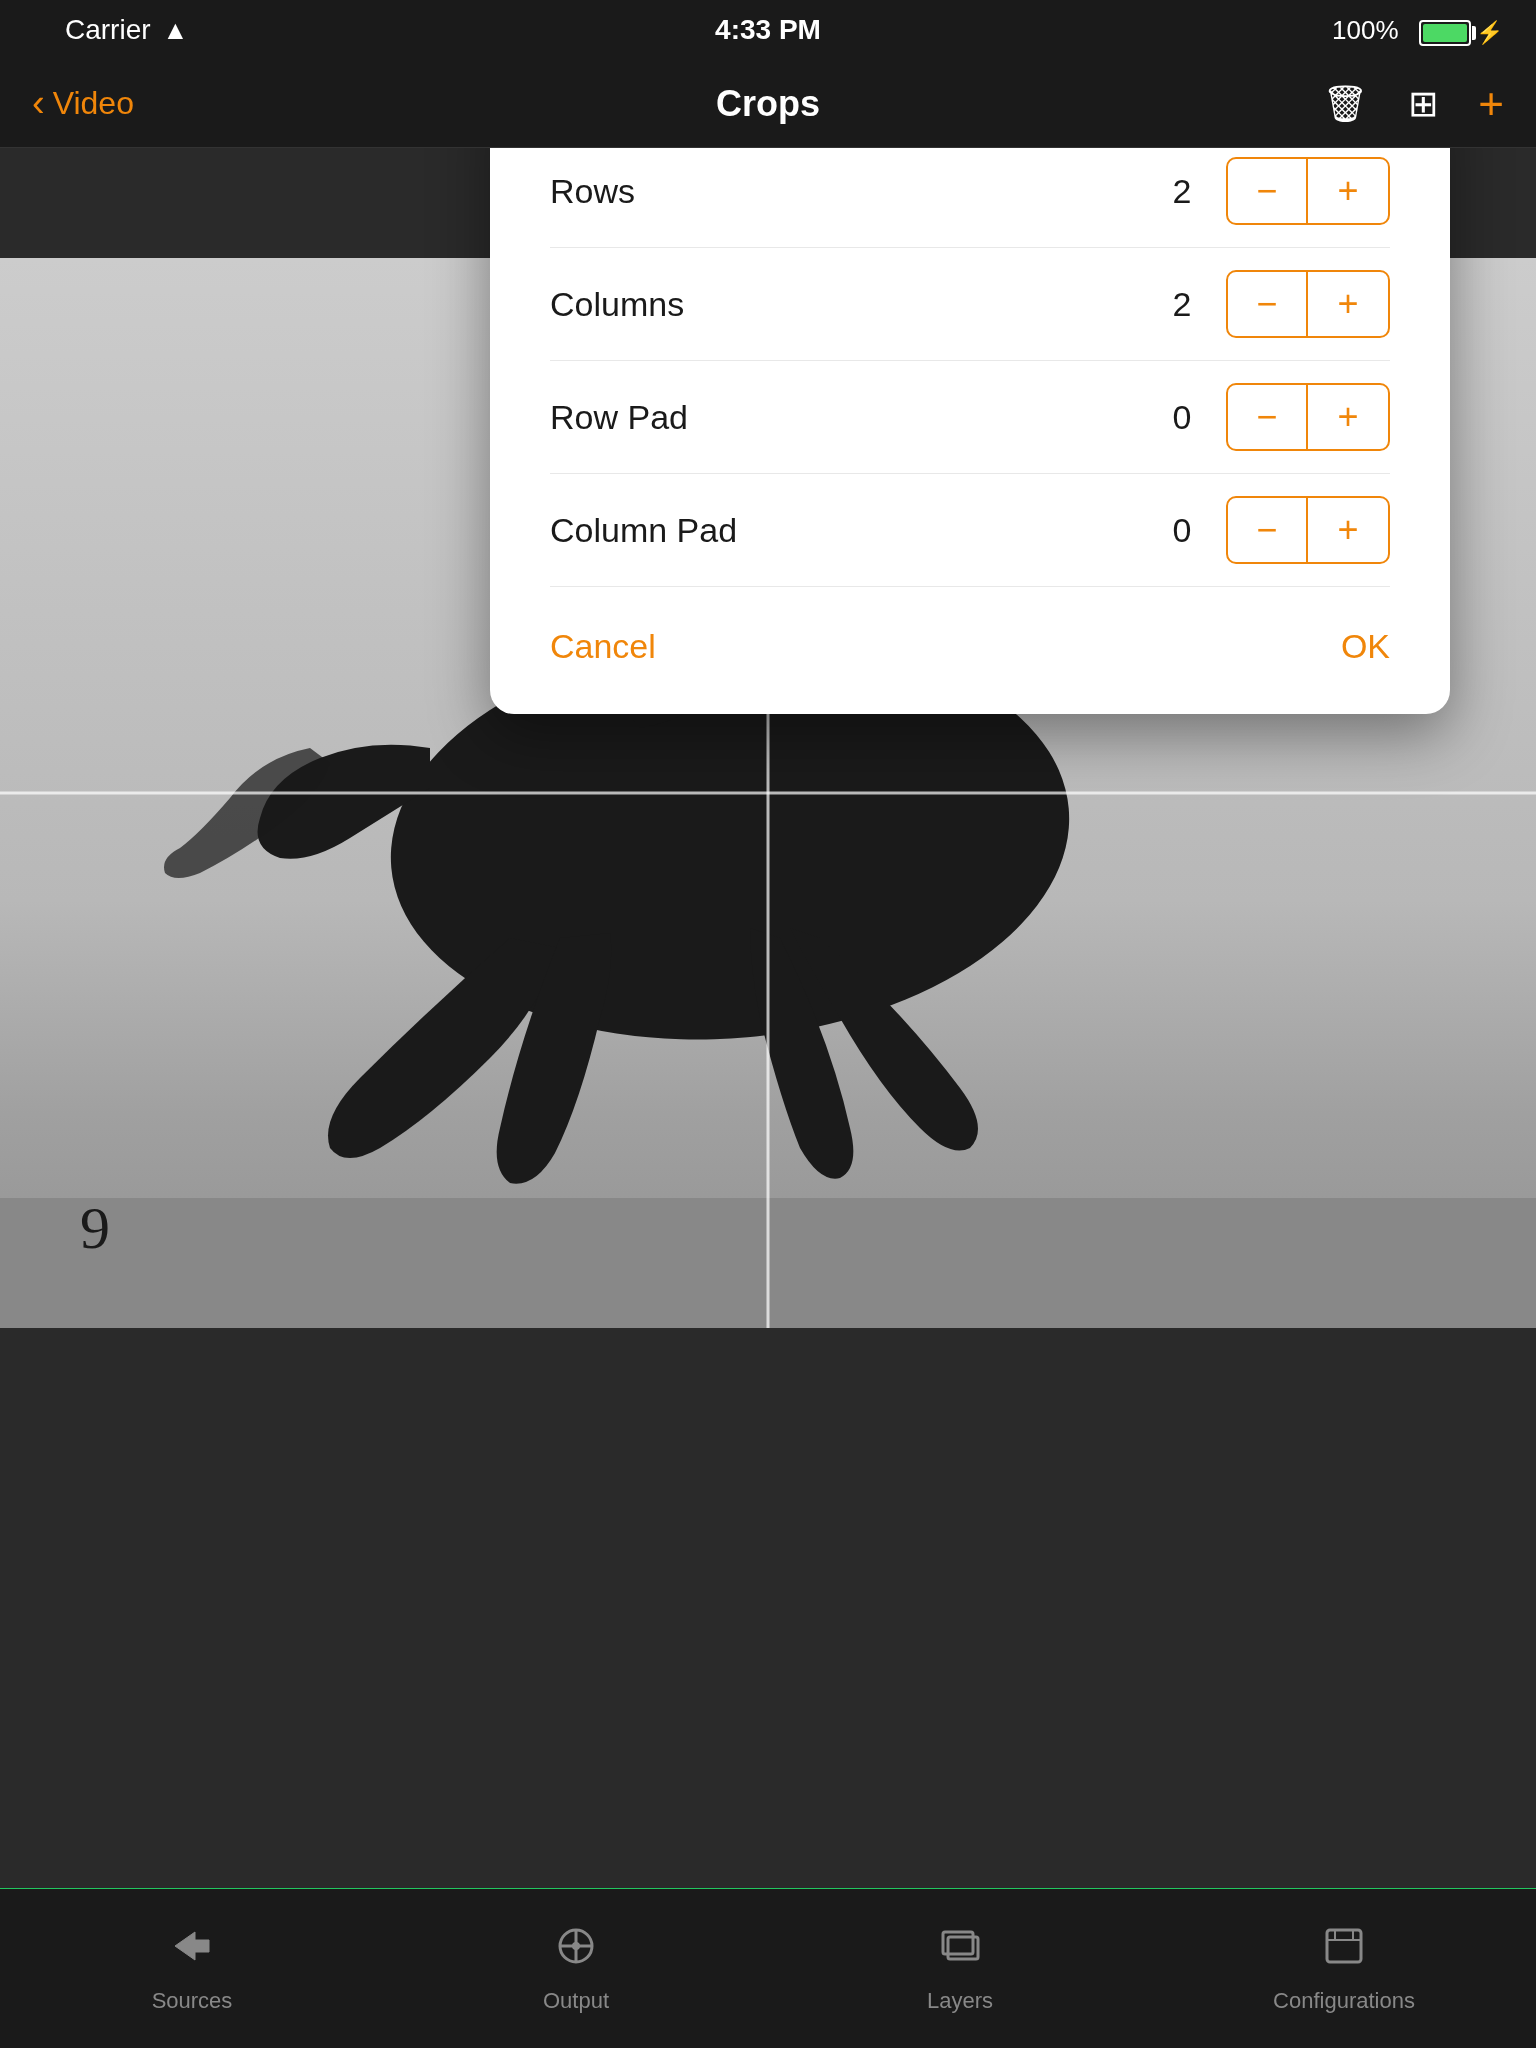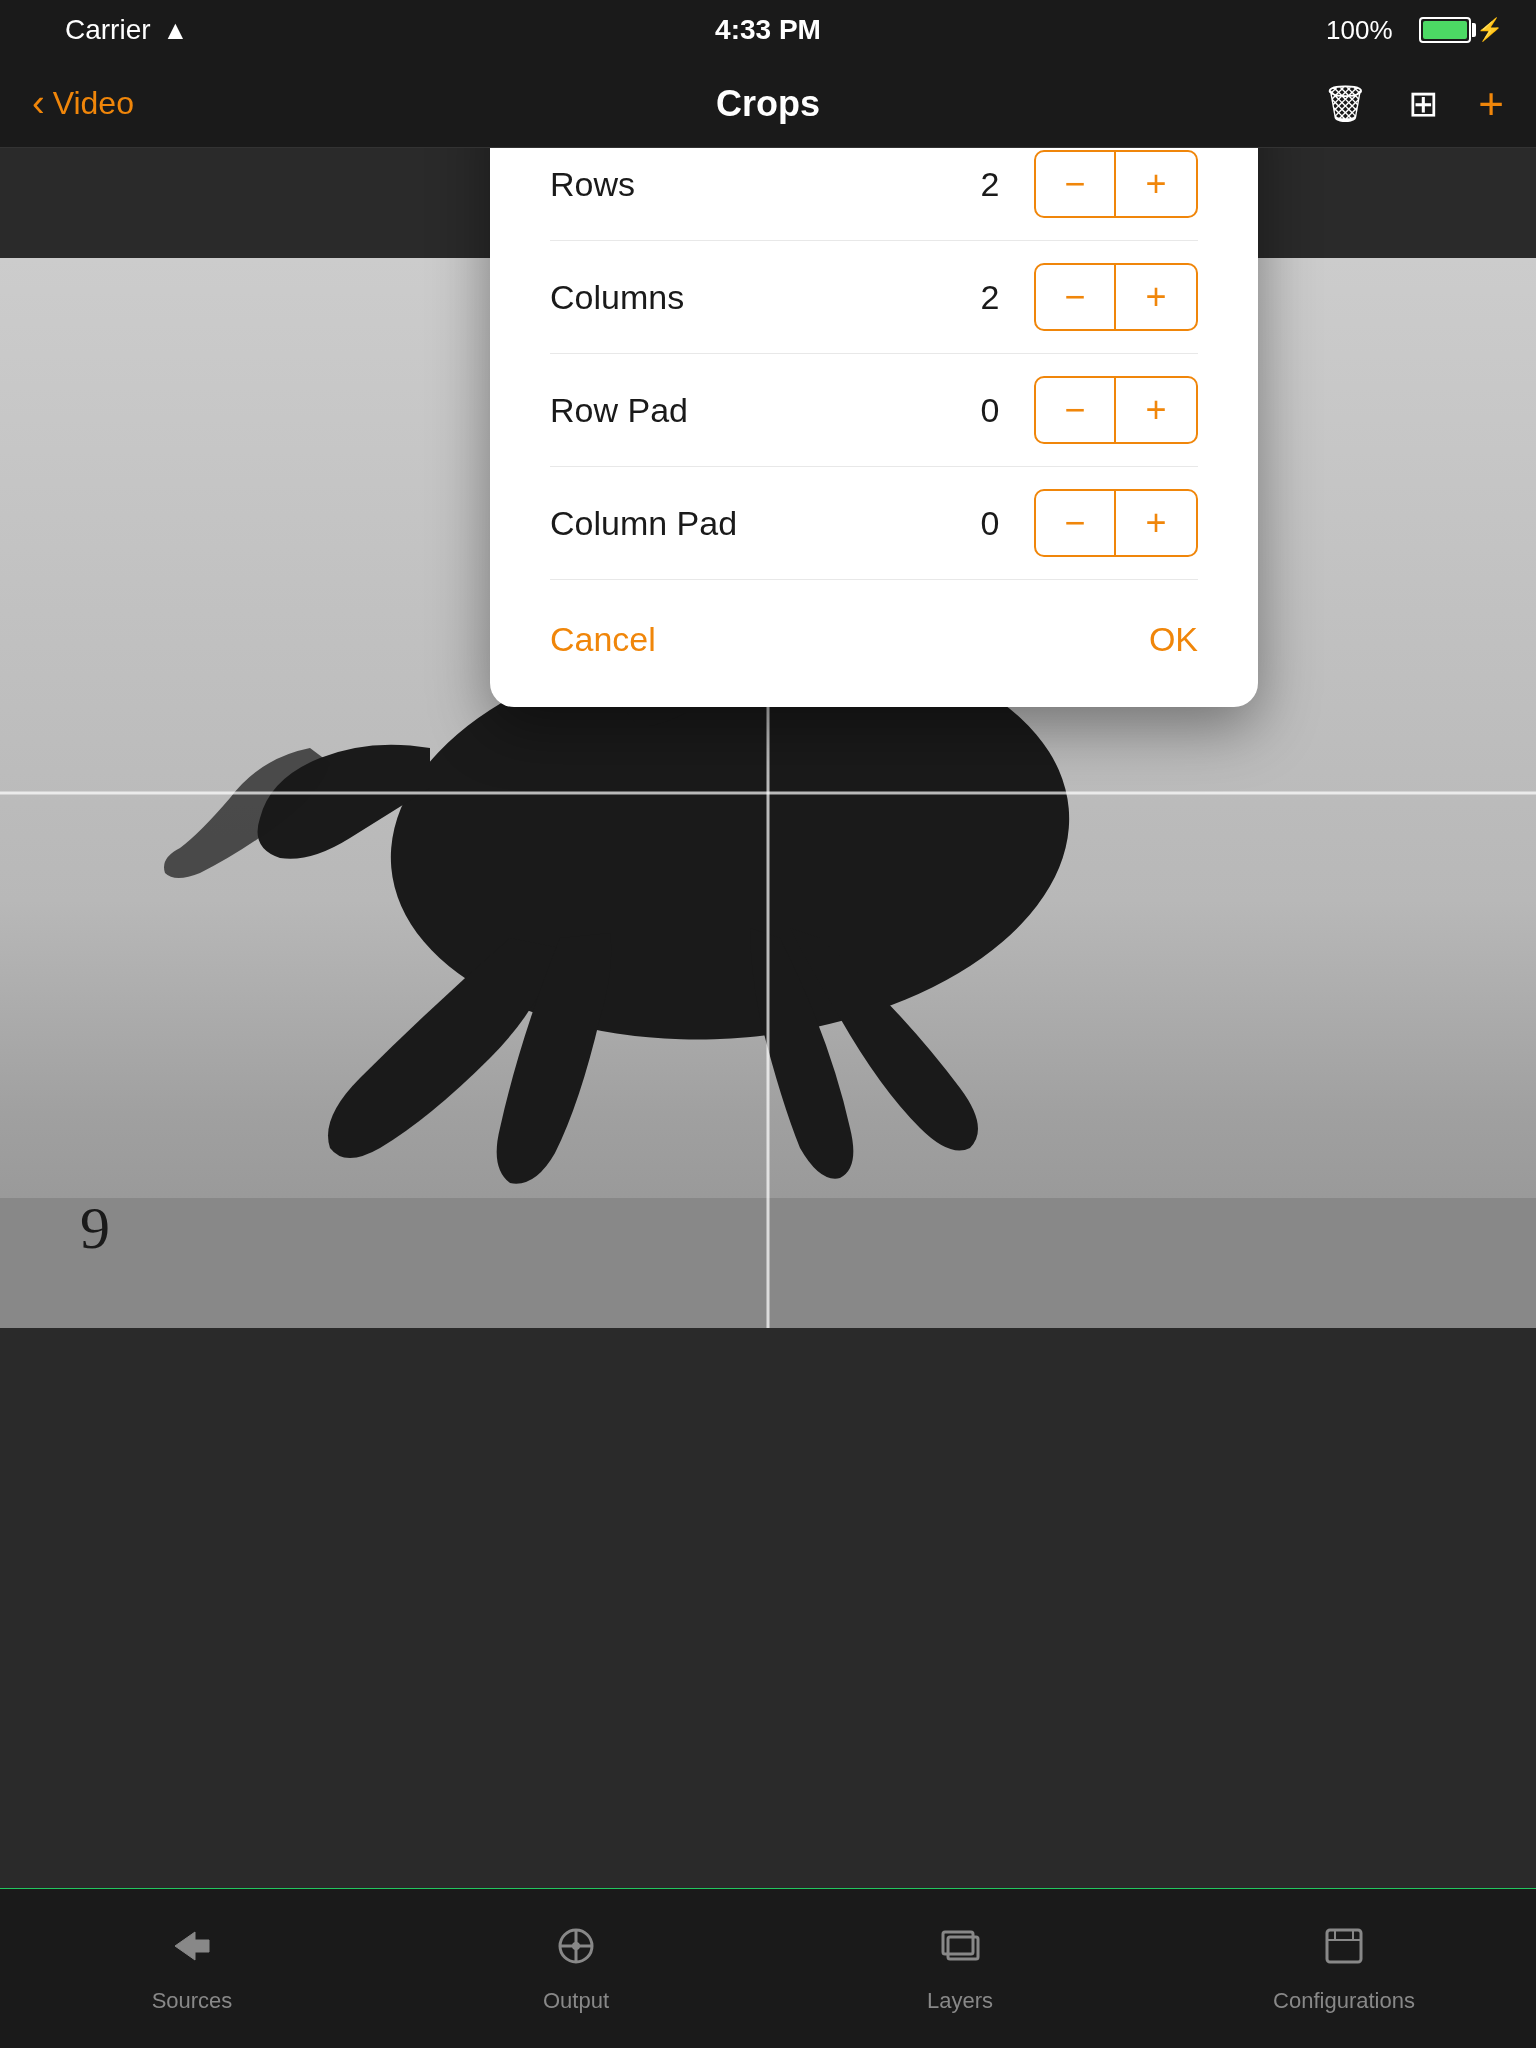--- a/index.html
+++ b/index.html
@@ -43,22 +43,22 @@
     .status-time {
       color: white;
       font-size: 28px;
       font-weight: 600;
       position: absolute;
       left: 50%;
       transform: translateX(-50%);
     }
     .status-right {
       display: flex;
-      align-items: center;
-      gap: 26px;
+      align-items: flex-end;
+      gap: 20px;
       color: white;
       font-size: 26px;
     }
     .battery-container {
       display: flex;
       align-items: center;
       gap: 6px;
     }
     .battery-icon {
       width: 52px;
@@ -191,23 +191,23 @@
       top: 0;
       left: 0;
       right: 0;
       bottom: 0;
       z-index: 50;
     }
 
     
     .modal-dialog {
       position: absolute;
-      top: 68px;
+      top: 75px;
       left: 490px;
-      width: 768px;
+      width: 960px;
       background: white;
       border-radius: 24px;
       padding: 60px 60px 40px 60px;
       box-shadow: 0 20px 60px rgba(0,0,0,0.4);
       z-index: 51;
     }
 
     
     .modal-dialog::before {
       content: '';

